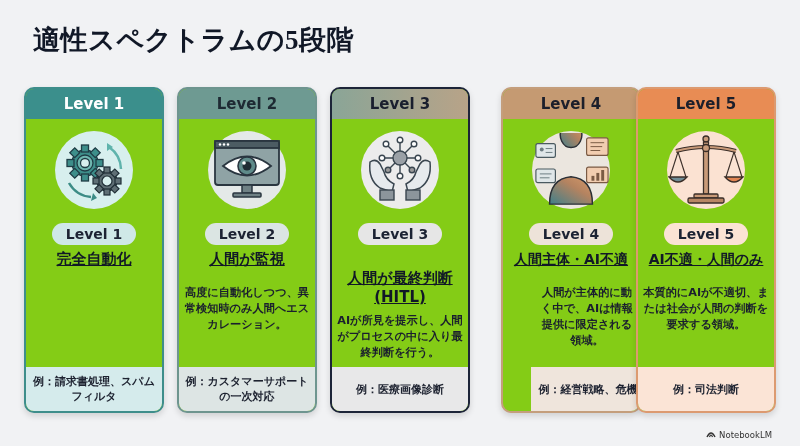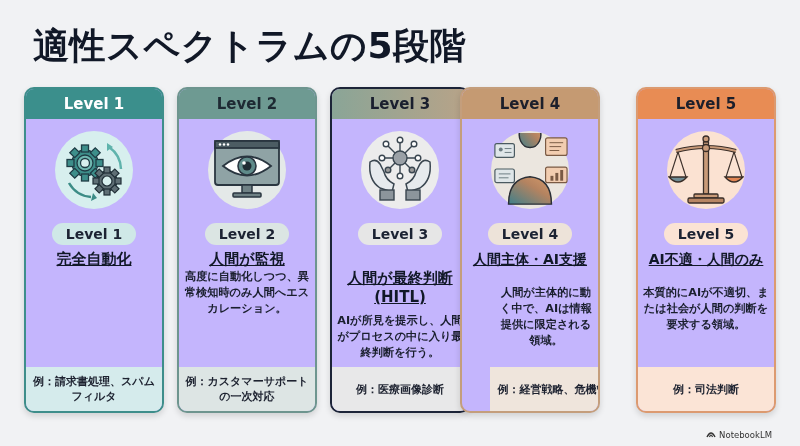--- a/index.html
+++ b/index.html
@@ -5,27 +5,28 @@
   * { box-sizing: border-box; margin: 0; padding: 0; }
   html, body { width: 800px; height: 446px; overflow: hidden; }
   body {
     background: #f1f2f4;
     font-family: "DejaVu Sans", "Liberation Sans", sans-serif;
     color: #141a2b;
     position: relative;
   }
   .title {
     position: absolute; left: 33px; top: 22px;
-    font-size: 36px; font-weight: bold; letter-spacing: 0.5px;
+    font-size: 27px; font-weight: bold; letter-spacing: 0.5px;
     color: #111827;
+    font-family: Liberation Serif, serif;
   }
   .cards { position: absolute; left: 24px; top: 87px; width: 752px; height: 326px; }
   .card {
     position: absolute; top: 0; width: 140px; height: 326px;
-    background: #c4b5fd; border: 2px solid; border-radius: 10px;
+    background: #84cc16; border: 2px solid; border-radius: 10px;
     overflow: hidden;
     box-shadow: 0 3px 6px rgba(0,0,0,0.14);
     display: flex; flex-direction: column; align-items: center;
   }
   .card.c3 { border-width: 2.5px; }
   .card-head {
     width: 100%; height: 30px; flex: 0 0 30px;
     display: flex; align-items: center; justify-content: center;
     font-size: 15px; font-weight: bold;
   }
@@ -113,21 +114,21 @@
         <path d="M14 31 Q38 12 62 31 Q38 50 14 31 Z" fill="#fff" stroke="#2a3640" stroke-width="1.8"></path>
         <circle cx="38" cy="31" r="9" fill="#5f8b8a" stroke="#2a3640" stroke-width="1.6"></circle>
         <circle cx="38" cy="31" r="4.5" fill="#1f2c33"></circle>
         <circle cx="35" cy="28" r="1.8" fill="#fff"></circle>
         <rect x="33" y="50" width="10" height="8" fill="#6f8185" stroke="#2a3640" stroke-width="1.5"></rect>
         <rect x="24" y="58" width="28" height="4" rx="1" fill="#6f8185" stroke="#2a3640" stroke-width="1.5"></rect>
       </svg>
     </div>
     <div class="pill" style="background:#dbe5e3;">Level 2</div>
     <div class="name">人間が監視</div>
-    <div class="desc" style="">高度に自動化しつつ、異常検知時のみ人間へエスカレーション。</div>
+    <div class="desc" style="margin-top:16px;">高度に自動化しつつ、異常検知時のみ人間へエスカレーション。</div>
     <div class="example" style="background:#dde5e4;">例：カスタマーサポートの一次対応</div>
   </div>
 
   <div class="card c3" style="left:306px;border-color:#1c2438;">
     <div class="card-head" style="background:linear-gradient(90deg,#8aa597,#b8a388);color:#1a1f2e;">Level 3</div>
     <div class="icon-wrap" style="background:#ececec;">
       <svg width="76" height="76" viewBox="0 0 76 76">
         <g stroke="#3a4650" stroke-width="1.4" fill="#fff">
           <line x1="38" y1="26" x2="38" y2="8"></line>
             <line x1="38" y1="26" x2="24" y2="12"></line>
@@ -155,21 +156,21 @@
     </div>
     <div class="pill" style="background:#e6e6e6;">Level 3</div>
     <div class="name" style="white-space:pre-line;">
       <span>人間が最終判断
 (HITL)</span>
     </div>
     <div class="desc" style="margin-top:6px;">AIが所見を提示し、人間がプロセスの中に入り最終判断を行う。</div>
     <div class="example" style="background:#e8e8e9;">例：医療画像診断</div>
   </div>
 
-  <div class="card c4" style="left:436px;border-color:#c49e7c;">
+  <div class="card c4" style="left:477px;border-color:#c49e7c;">
     <div class="card-head" style="background:#c59a72;color:#1c1f2b;">Level 4</div>
     <div class="icon-wrap" style="background:#ebe6df;">
       <svg width="80" height="74" viewBox="0 0 80 74">
         <defs>
           <linearGradient id="pg" x1="0" y1="1" x2="1" y2="0">
             <stop offset="0" stop-color="#3f7f8a"></stop>
               <stop offset="0.6" stop-color="#b48360"></stop>
               <stop offset="1" stop-color="#d79a6a"></stop>
           </linearGradient>
         </defs>
@@ -186,21 +187,21 @@
         <rect x="4" y="36" width="20" height="14" rx="2" fill="#dfe6e8" stroke="#4a5a60" stroke-width="1.2"></rect>
         <line x1="8" y1="41" x2="20" y2="41" stroke="#6c7c82"></line>
           <line x1="8" y1="45" x2="18" y2="45" stroke="#6c7c82"></line>
         <rect x="56" y="34" width="22" height="16" rx="2" fill="#f2cdb0" stroke="#7a5a44" stroke-width="1.2"></rect>
         <rect x="61" y="43" width="3" height="5" fill="#7a5a44"></rect>
           <rect x="66" y="40" width="3" height="8" fill="#7a5a44"></rect>
           <rect x="71" y="37" width="3" height="11" fill="#7a5a44"></rect>
       </svg>
     </div>
     <div class="pill" style="background:#ede3d9;">Level 4</div>
-    <div class="name" style="font-size:14px;">人間主体・AI支援</div>
+    <div class="name" style="font-size:14px;">人間主体・AI不適</div>
     <div class="desc" style="margin-top:16px;margin-left:32px;">人間が主体的に動く中で、AIは情報提供に限定される領域。</div>
     <div class="example" style="background:#efe5dc;margin-left:28px;">例：経営戦略、危機管理</div>
   </div>
 
   <div class="card c5" style="left:612px;border-color:#dc9a70;">
     <div class="card-head" style="background:#e88c54;color:#1c1f2b;">Level 5</div>
     <div class="icon-wrap" style="background:#fbe2d2;">
       <svg width="76" height="74" viewBox="0 0 76 74">
         <circle cx="38" cy="6" r="3" fill="#c99a78" stroke="#3a2e28" stroke-width="1.3"></circle>
         <rect x="35.5" y="9" width="5" height="52" fill="#c99a78" stroke="#3a2e28" stroke-width="1.3"></rect>

